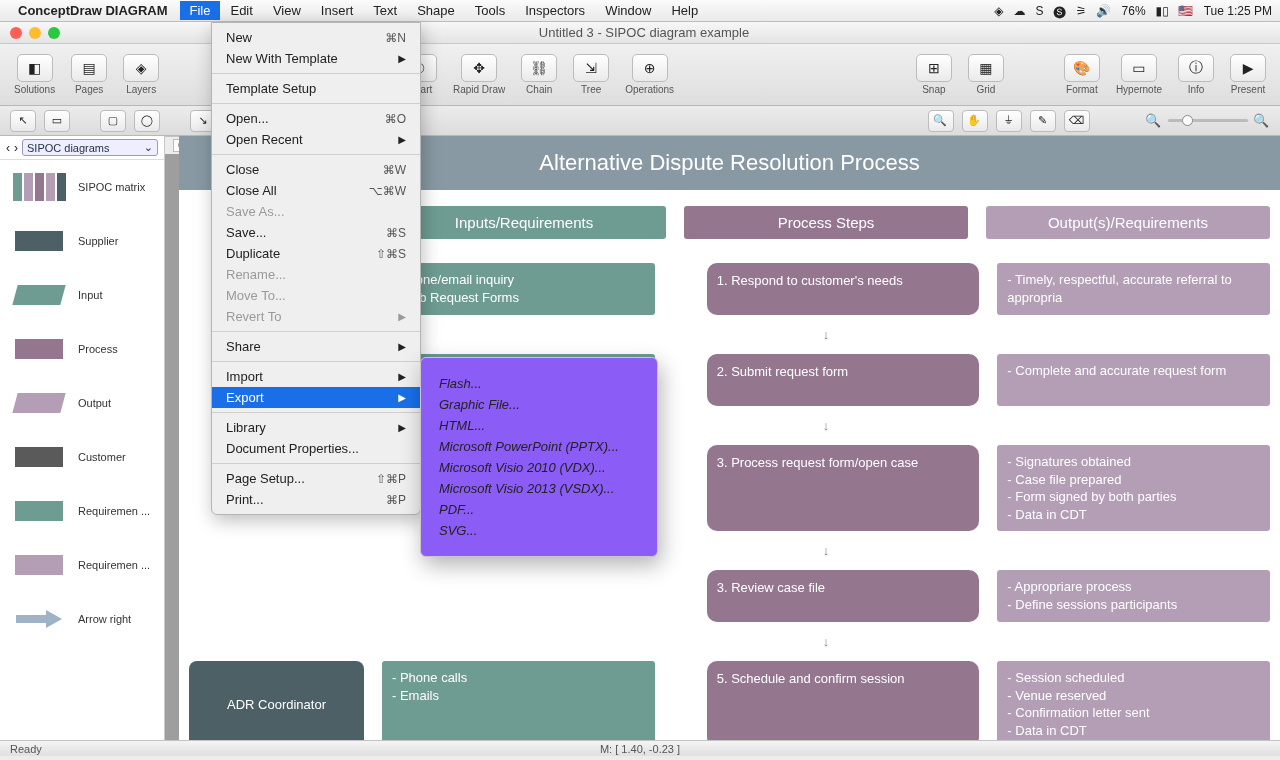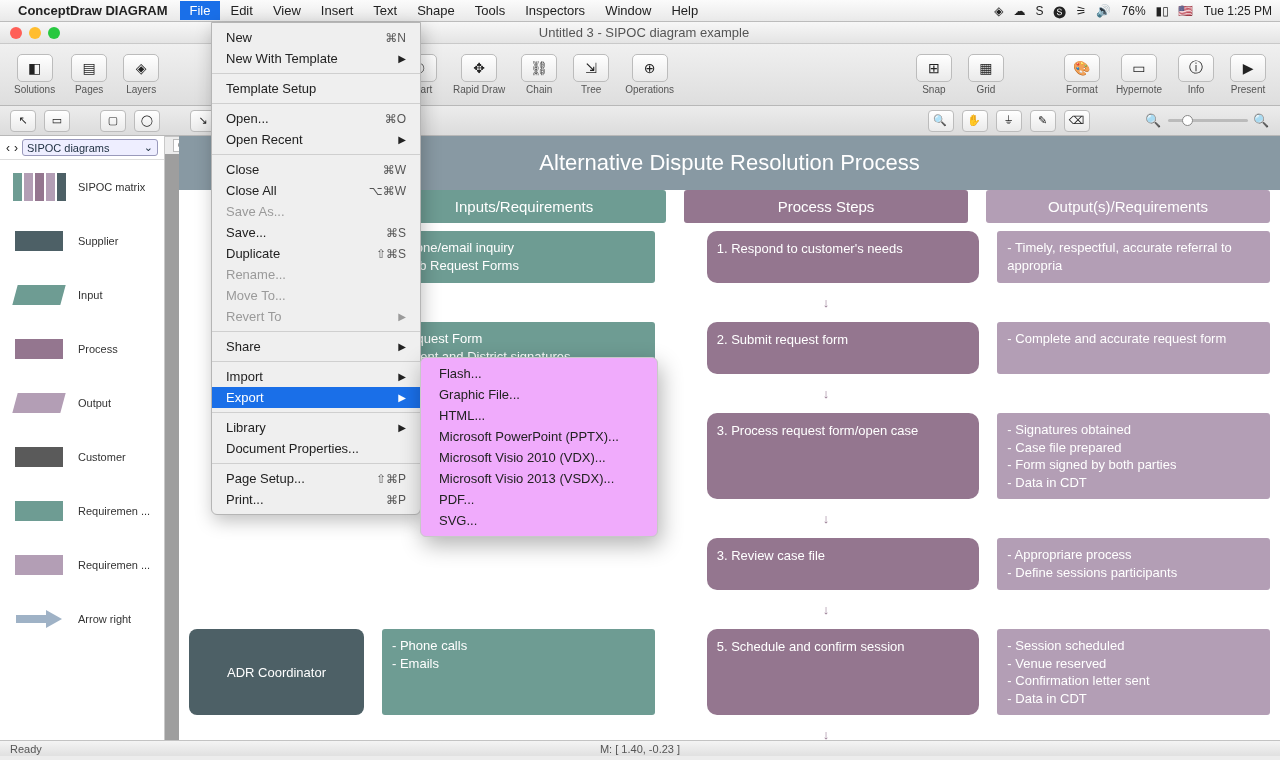--- a/index.html
+++ b/index.html
@@ -33,21 +33,21 @@
 .shape-row { display:flex; align-items:center; gap:10px; padding:12px 10px;}
 .shape-row .sw { width:58px; height:30px; display:flex; align-items:center; justify-content:center;}
 .shape-row .lbl { font-size:11px; color:#333;}
 .sw-matrix { display:flex; gap:2px;}
 .sw-matrix span{width:9px;height:28px;}
 .sw-rect{width:48px;height:20px;}
 .sw-para{width:48px;height:20px;transform:skewX(-15deg);}
 .canvas-wrap { flex:1; position:relative; background:#9e9e9e; overflow:hidden;}
 .canvas { position:absolute; left:14px; top:0; right:0; bottom:0; background:#fff;}
 .doc-header{background:#8899a3;color:#fff;text-align:center;font-size:22px;padding:14px 0;}
-.col-headers{display:flex;gap:18px;padding:0 10px;border-radius:14px;}
+.col-headers{display:flex;gap:18px;padding:16px 10px;border-radius:14px;}
 .col-headers .spacer{width:175px;}
 .colh{flex:1;color:#fff;text-align:center;padding:8px 0;font-size:15px;border-radius:3px;}
 .colh.inputs{background:#6e9c93;}
 .colh.process{background:#94768f;}
 .colh.outputs{background:#b39eb5;}
 .rows{padding:8px 10px;}
 .row{display:flex;gap:18px;margin-bottom:12px;align-items:stretch;}
 .sup{width:175px;background:#4d6066;color:#fff;padding:26px;font-size:13px;border-radius:8px;text-align:center;display:flex;align-items:center;justify-content:center;}
 .inp{flex:1;background:#6e9c93;color:#fff;padding:8px 10px;font-size:13px;border-radius:3px;}
 .proc{flex:1;background:#94768f;color:#fff;padding:10px;font-size:13px;border-radius:10px;margin-left:34px;}
@@ -60,21 +60,21 @@
 
 
 .dropdown { position:absolute; left:211px; top:22px; width:210px; background:#efefef; border:1px solid #b5b5b5; border-radius:0 0 6px 6px; box-shadow:2px 6px 18px rgba(0,0,0,.25); z-index:100; padding:4px 0;}
 .dd-item{display:flex;justify-content:space-between;align-items:center;padding:3px 14px;font-size:13px;color:#222;cursor:default;}
 .dd-item.disabled{color:#9a9a9a;}
 .dd-item.hl{background:#1a6fe8;color:#fff;}
 .dd-sep{height:1px;background:#cfcfcf;margin:4px 0;}
 .dd-arrow{font-size:10px;}
 .dd-sc{font-size:12px;color:#555;}
 
-.submenu{position:absolute;left:420px;top:357px;width:238px;background:#f0abfc;border:1px solid #c8c8c8;border-radius:6px;box-shadow:3px 8px 22px rgba(0,0,0,.3);z-index:101;padding:5px 0;}
+.submenu{position:absolute;left:420px;top:357px;width:238px;background:#8b5cf6;border:1px solid #c8c8c8;border-radius:6px;box-shadow:3px 8px 22px rgba(0,0,0,.3);z-index:101;padding:15px 0;font-style:italic;}
 .submenu .dd-item{padding:3px 18px;}
 
 .slider{display:inline-flex;align-items:center;gap:6px;}
 .slider .track{width:80px;height:3px;background:#bbb;border-radius:2px;position:relative;}
 .slider .thumb{position:absolute;left:14px;top:-4px;width:11px;height:11px;background:#fff;border:1px solid #888;border-radius:50%;}
 </style>
 </head>
 <body>
 
 <div class="menubar">

